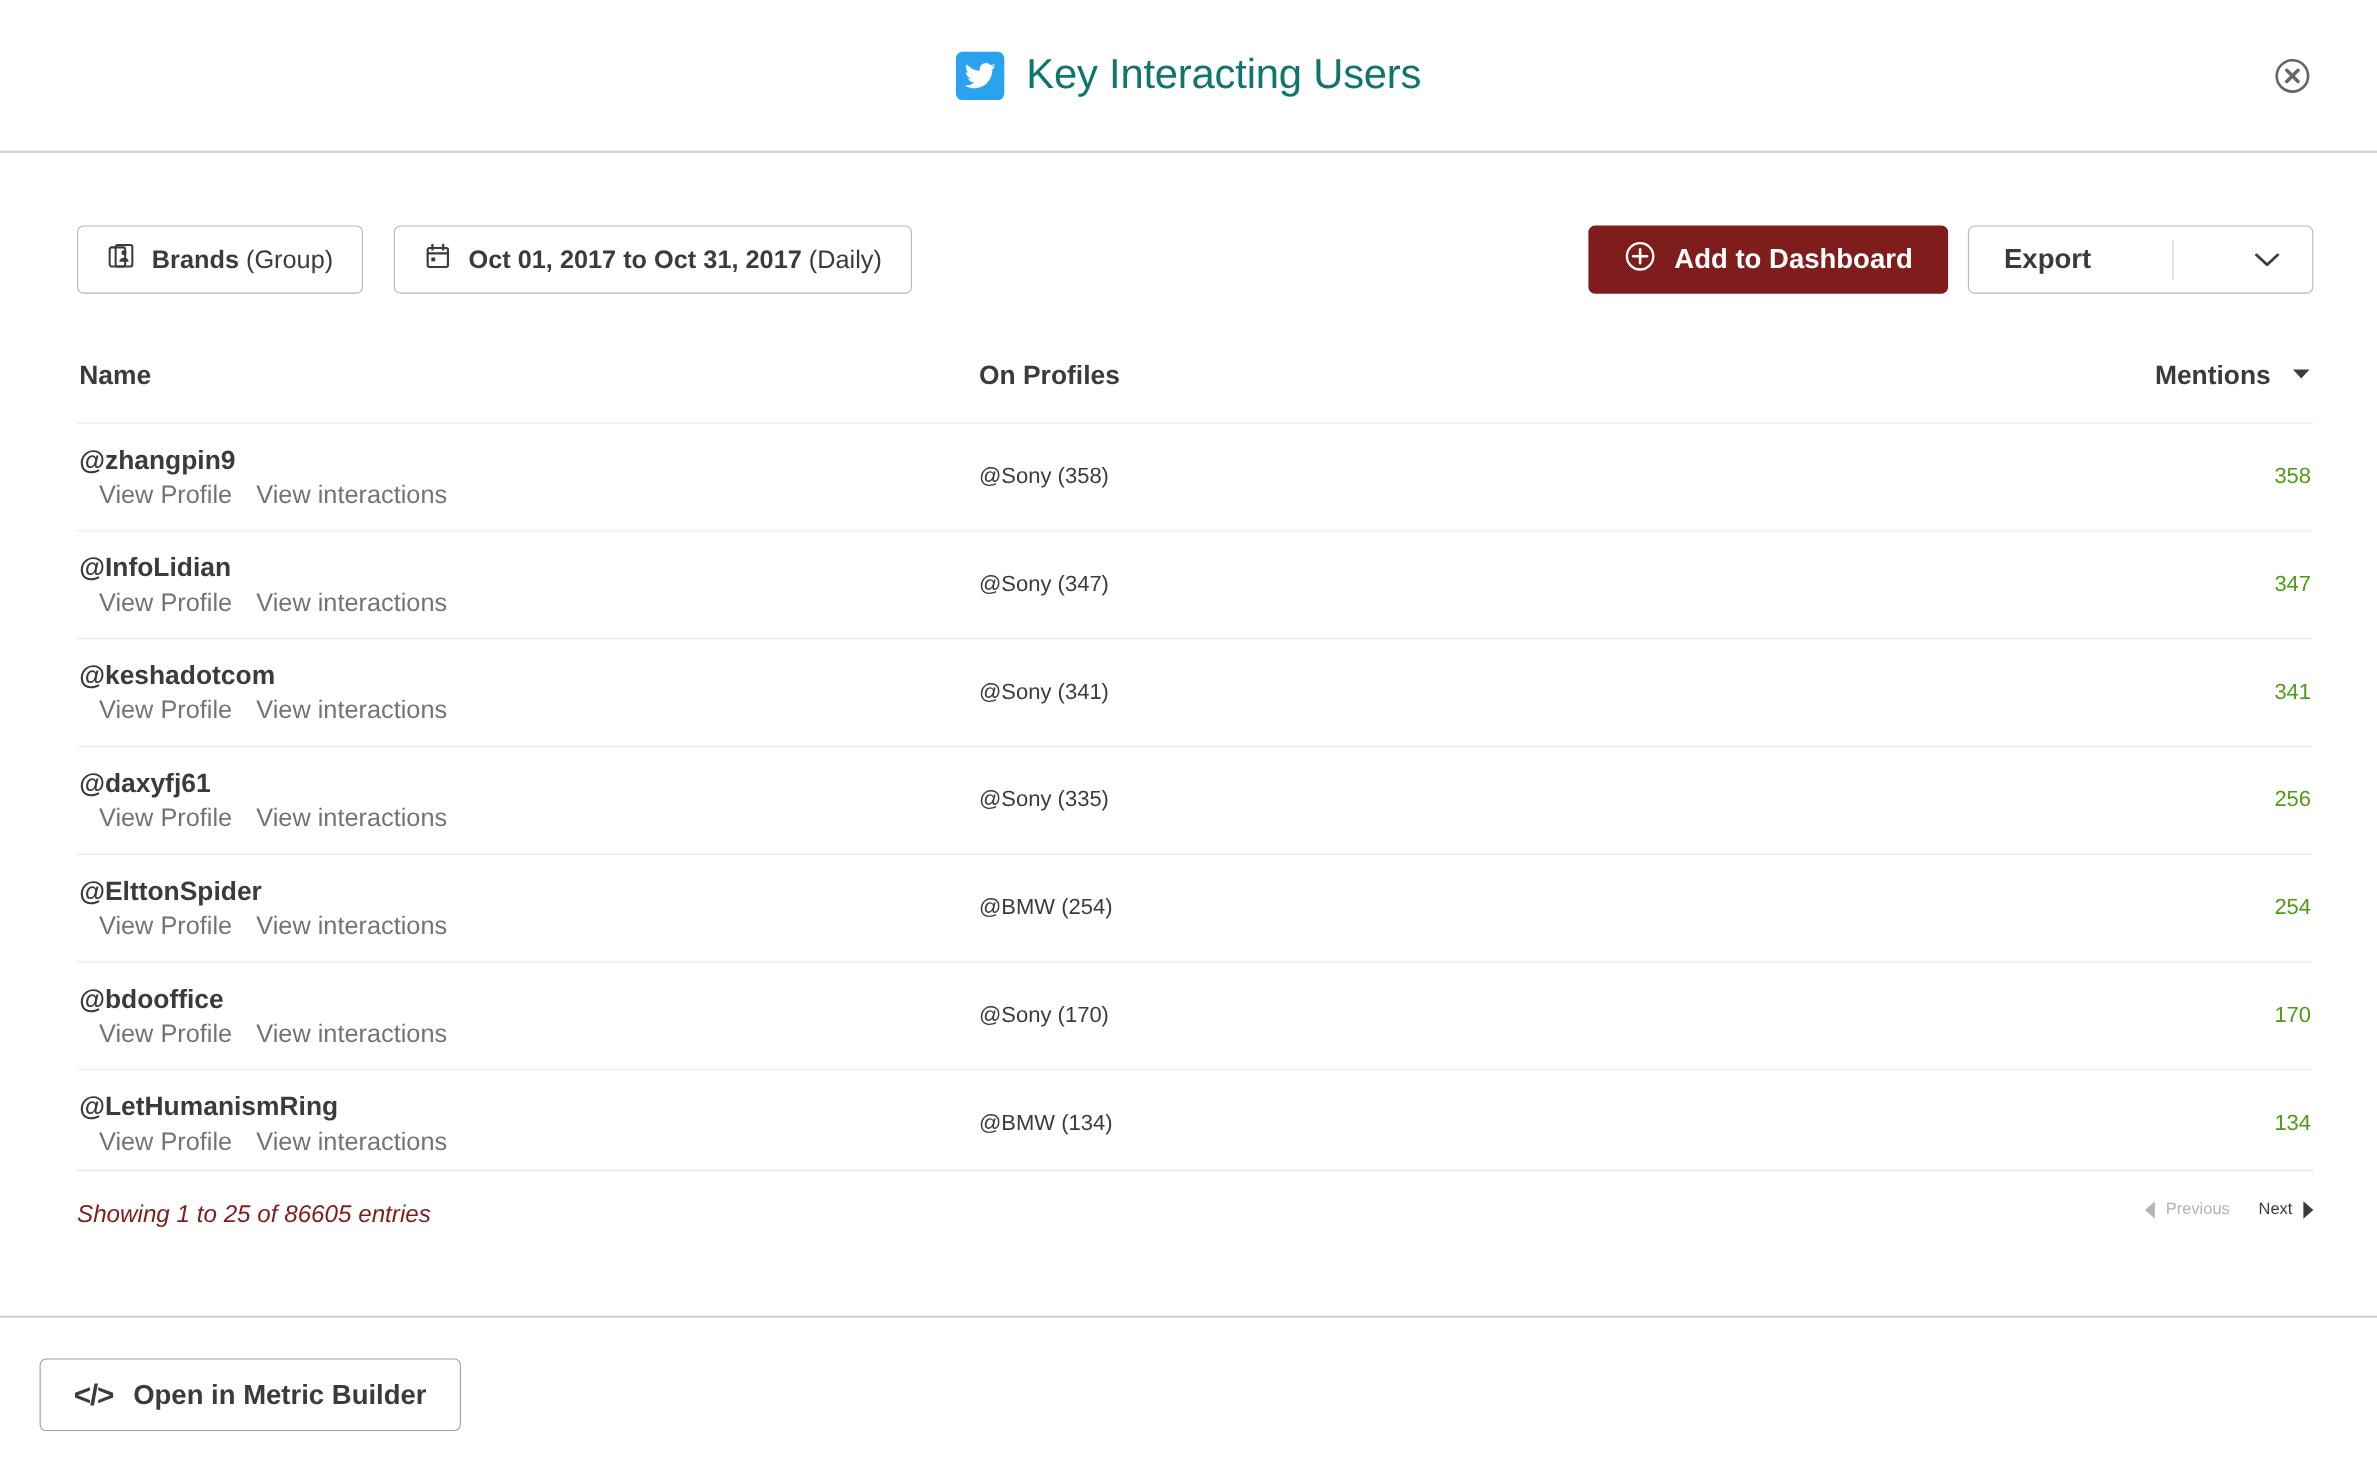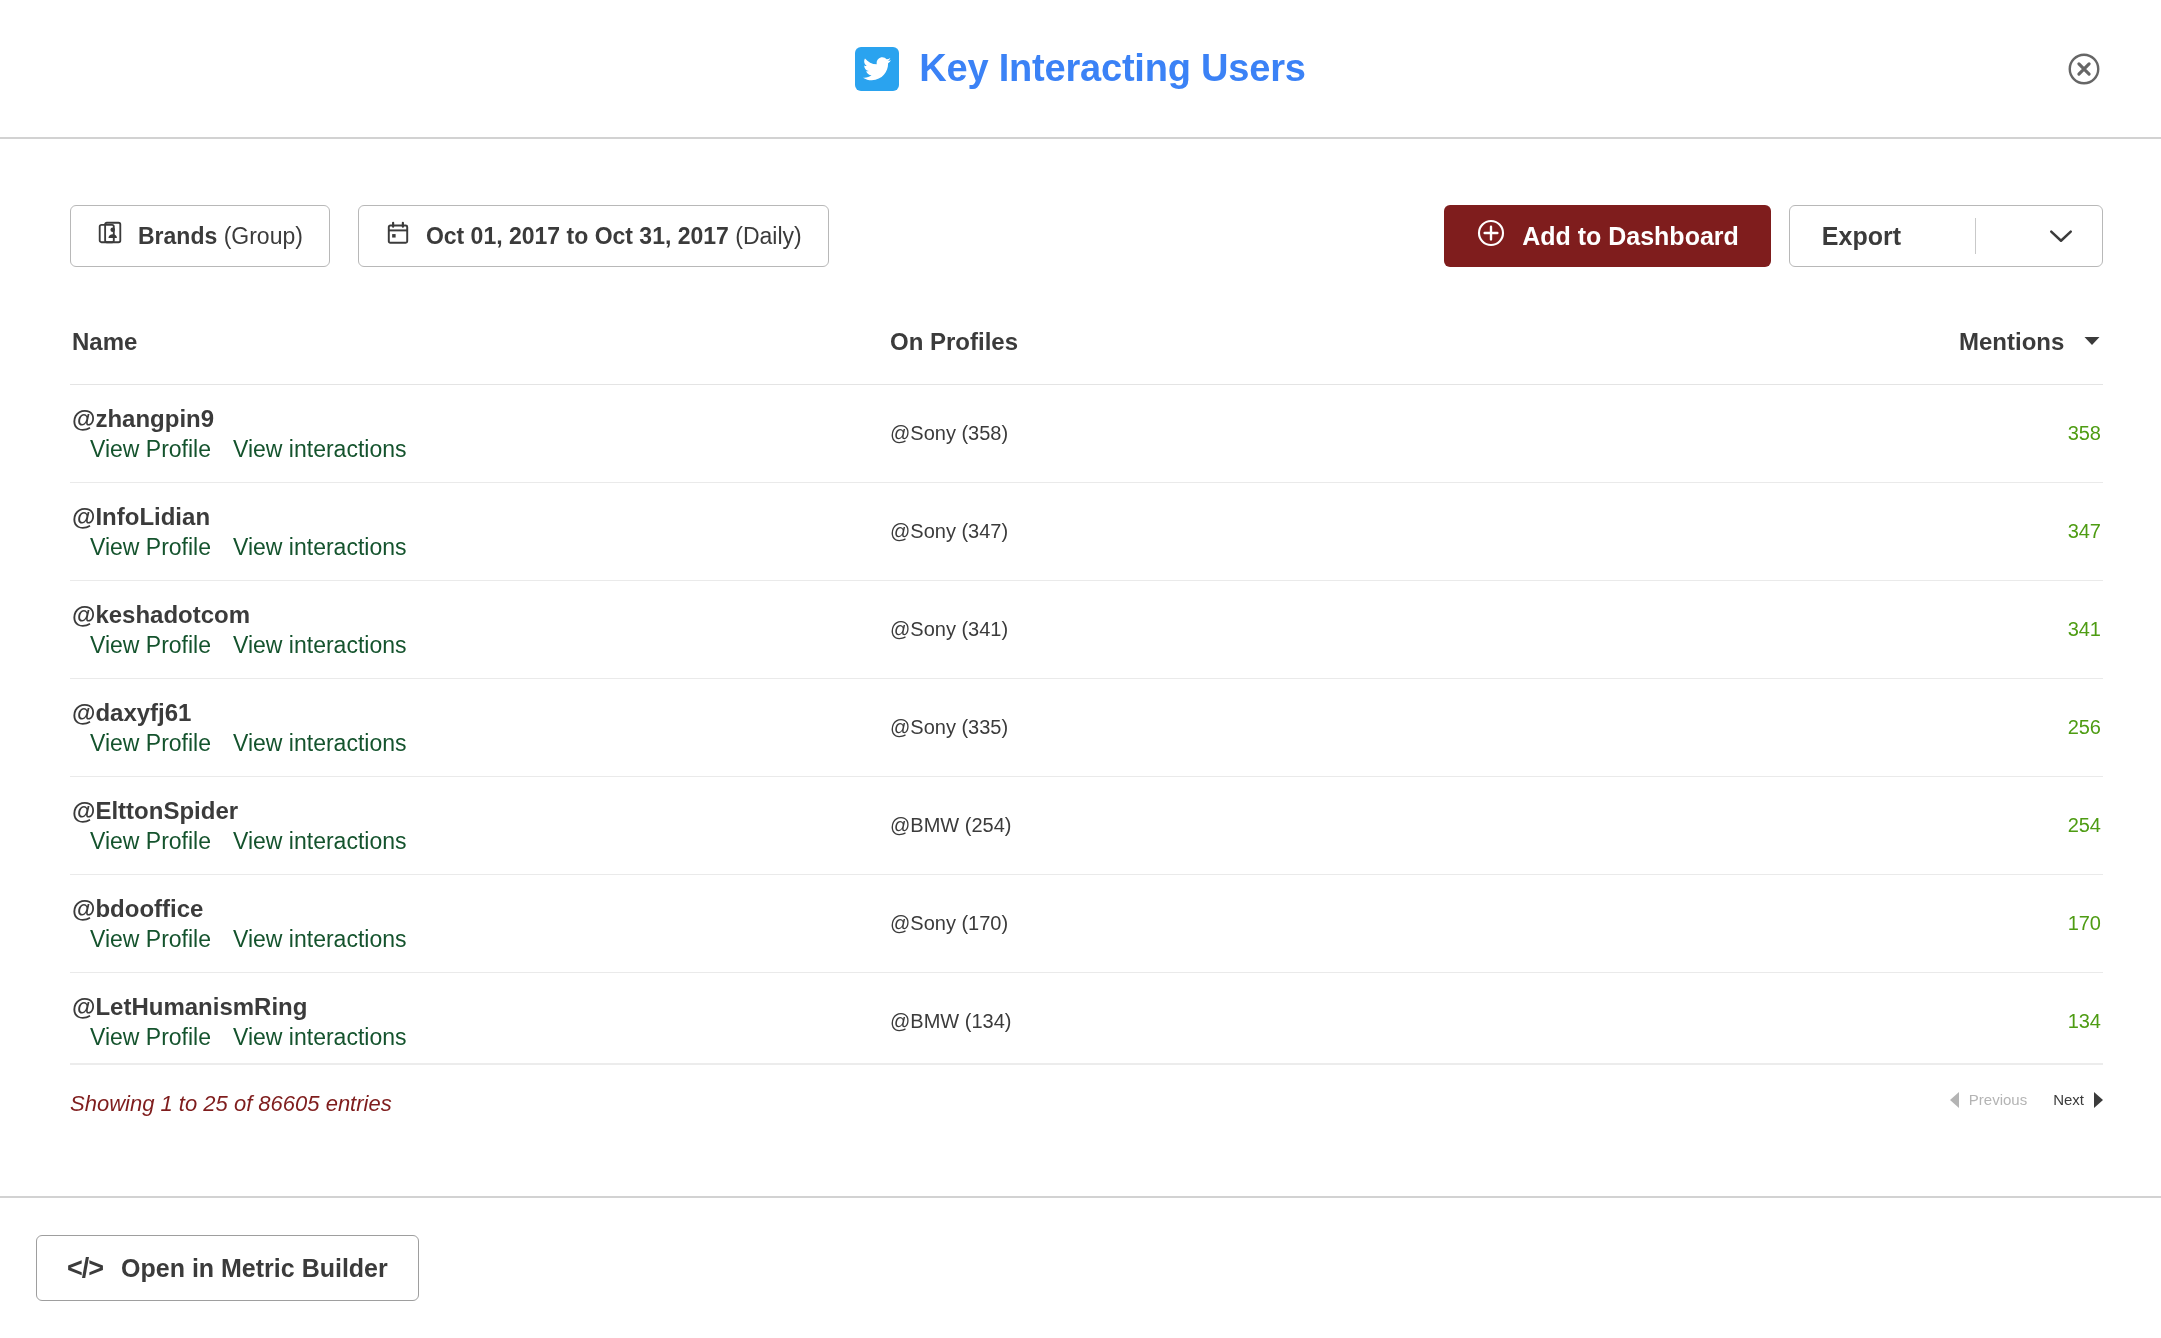--- a/index.html
+++ b/index.html
@@ -43,22 +43,22 @@
     background: #2AA3EF;
     display: flex;
     align-items: center;
     justify-content: center;
     flex: none;
   }
   .twitter-badge svg { display: block; }
 
   .header-title {
     font-size: 38px;
-    font-weight: 700;
-    color: #3b82f6;
+    font-weight: 400;
+    color: #0f766e;
     letter-spacing: -0.2px;
     white-space: nowrap;
   }
 
   .close-button {
     position: absolute;
     right: 58px;
     top: 50%;
     transform: translateY(-50%);
     width: 38px;
@@ -197,21 +197,21 @@
     line-height: 1.25;
     margin-bottom: 2px;
   }
   .user-links {
     display: flex;
     gap: 22px;
     padding-left: 18px;
   }
   .user-links a {
     font-size: 23px;
-    color: #14532d;
+    color: #737373;
     text-decoration: none;
     cursor: pointer;
     white-space: nowrap;
   }
 
   .cell-profiles {
     font-size: 20px;
     color: #3b3b3b;
     padding-left: 10px;
   }

